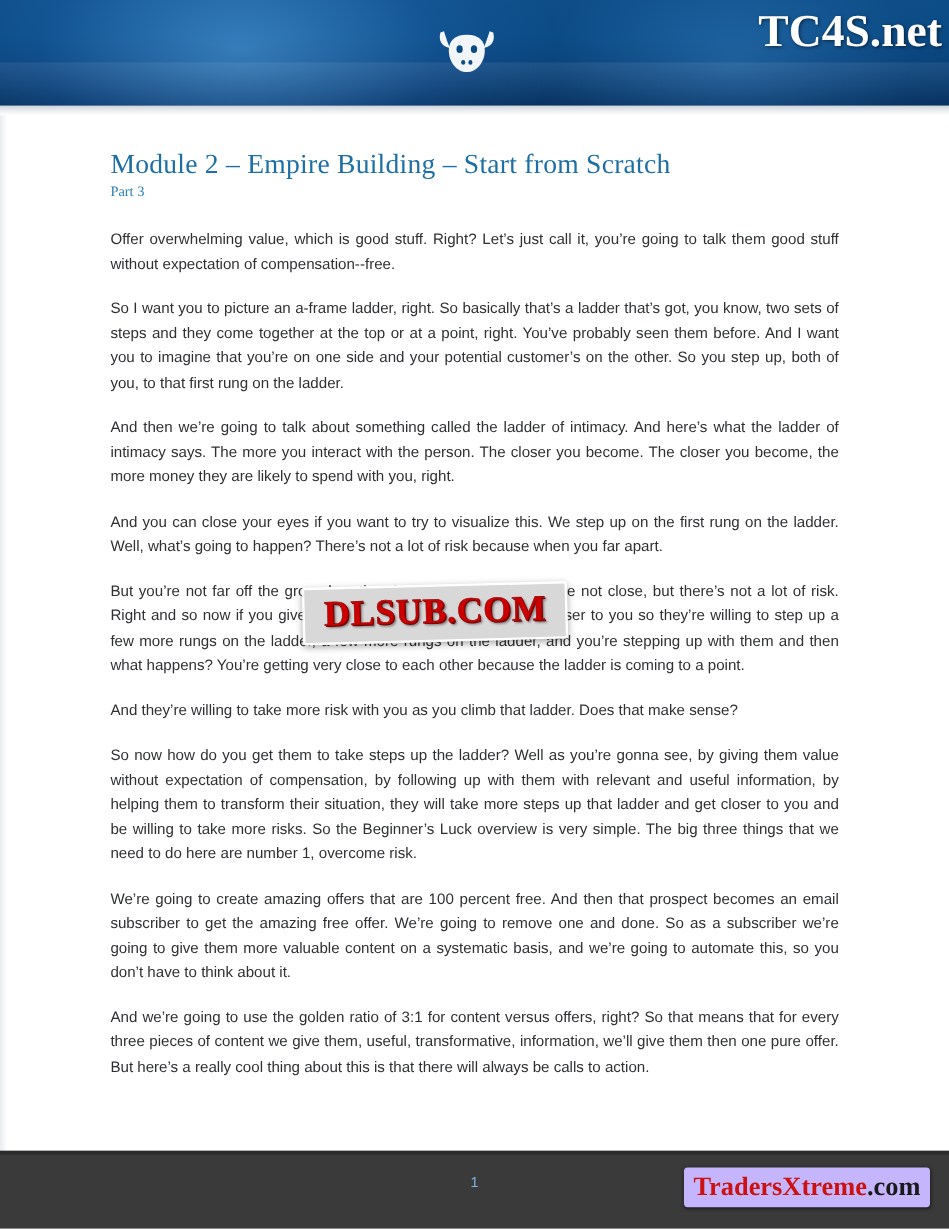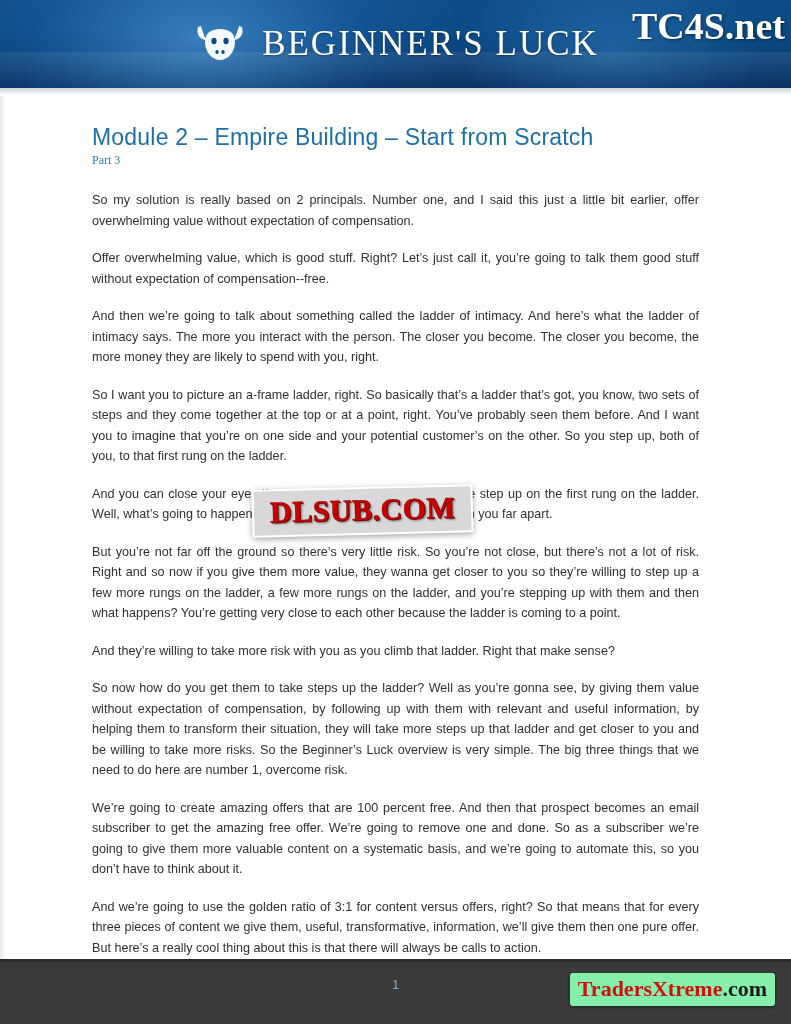--- a/index.html
+++ b/index.html
@@ -98,21 +98,21 @@
   }
 
   
   .content {
     position: relative;
     padding: 28px 92px 0 92px;
     width: 607px;
   }
   .doc-title {
     color: #1d6fa5;
-    font-family: Liberation Sans, sans-serif;
+    font-family: Liberation Serif, serif;
     font-size: 23px;
     font-weight: normal;
     margin: 0 0 2px 0;
     letter-spacing: 0.2px;
   }
   .doc-subtitle {
     color: #2a7fb5;
     font-family: "Liberation Serif", serif;
     font-size: 12px;
     font-weight: normal;
@@ -172,21 +172,21 @@
     top: 16px;
     width: 791px;
     text-align: center;
     color: #7fb2e0;
     font-size: 12px;
   }
   .footer-brand {
     position: absolute;
     right: 16px;
     top: 11px;
-    background: #86efac;
+    background: #c4b5fd;
     border-radius: 3px;
     padding: 3px 8px 4px 8px;
     box-shadow: 0 1px 3px rgba(0,0,0,0.5);
   }
   .footer-brand .traders {
     font-family: "Liberation Serif", serif;
     font-weight: bold;
     font-size: 22px;
     color: #cc1111;
     letter-spacing: 0px;
@@ -225,39 +225,37 @@
             <path d="M28 8 C18 8, 13 13, 13 21 C13 31, 20 39, 28 39 C36 39, 43 31, 43 21 C43 13, 38 8, 28 8 Z"></path>
           </g>
           <g fill="#0a4a83">
             <ellipse cx="22" cy="20" rx="2.6" ry="3.2"></ellipse>
             <ellipse cx="34" cy="20" rx="2.6" ry="3.2"></ellipse>
             <ellipse cx="25" cy="31" rx="1.7" ry="2"></ellipse>
             <ellipse cx="31" cy="31" rx="1.7" ry="2"></ellipse>
           </g>
         </svg>
       </span>
-      <span class="brand-title">BEGINNER'S  LUCK</span>
     </div>
 
     <div class="tc4s">TC4S.net</div>
   </div>
   <div class="header-divider"></div>
   <div class="left-edge"></div>
 
   <div class="content">
     <h1 class="doc-title">Module 2 – Empire Building – Start from Scratch</h1>
     <h2 class="doc-subtitle">Part 3</h2>
 
-    <p class="para">So my solution is really based on 2 principals. Number one, and I said this just a little bit earlier, offer overwhelming value without expectation of compensation.</p>
     <p class="para">Offer overwhelming value, which is good stuff. Right? Let’s just call it, you’re going to talk them good stuff without expectation of compensation--free.</p>
+    <p class="para">So I want you to picture an a-frame ladder, right. So basically that’s a ladder that’s got, you know, two sets of steps and they come together at the top or at a point, right. You’ve probably seen them before. And I want you to imagine that you’re on one side and your potential customer’s on the other. So you step up, both of you, to that first rung on the ladder.</p>
     <p class="para">And then we’re going to talk about something called the ladder of intimacy. And here’s what the ladder of intimacy says. The more you interact with the person. The closer you become. The closer you become, the more money they are likely to spend with you, right.</p>
-    <p class="para">So I want you to picture an a-frame ladder, right. So basically that’s a ladder that’s got, you know, two sets of steps and they come together at the top or at a point, right. You’ve probably seen them before. And I want you to imagine that you’re on one side and your potential customer’s on the other. So you step up, both of you, to that first rung on the ladder.</p>
     <p class="para">And you can close your eyes if you want to try to visualize this. We step up on the first rung on the ladder. Well, what’s going to happen? There’s not a lot of risk because when you far apart.</p>
     <p class="para">But you’re not far off the ground so there’s very little risk. So you’re not close, but there’s not a lot of risk. Right and so now if you give them more value, they wanna get closer to you so they’re willing to step up a few more rungs on the ladder, a few more rungs on the ladder, and you’re stepping up with them and then what happens? You’re getting very close to each other because the ladder is coming to a point.</p>
-    <p class="para">And they’re willing to take more risk with you as you climb that ladder. Right that make sense?</p>
+    <p class="para">And they’re willing to take more risk with you as you climb that ladder. Does that make sense?</p>
     <p class="para">So now how do you get them to take steps up the ladder? Well as you’re gonna see, by giving them value without expectation of compensation, by following up with them with relevant and useful information, by helping them to transform their situation, they will take more steps up that ladder and get closer to you and be willing to take more risks. So the Beginner’s Luck overview is very simple. The big three things that we need to do here are number 1, overcome risk.</p>
     <p class="para">We’re going to create amazing offers that are 100 percent free. And then that prospect becomes an email subscriber to get the amazing free offer. We’re going to remove one and done. So as a subscriber we’re going to give them more valuable content on a systematic basis, and we’re going to automate this, so you don’t have to think about it.</p>
     <p class="para">And we’re going to use the golden ratio of 3:1 for content versus offers, right? So that means that for every three pieces of content we give them, useful, transformative, information, we’ll give them then one pure offer. But here’s a really cool thing about this is that there will always be calls to action.</p>
   </div>
 
   <div class="watermark">
     <span>DLSUB.COM</span>
   </div>
 
   <div class="footer">

